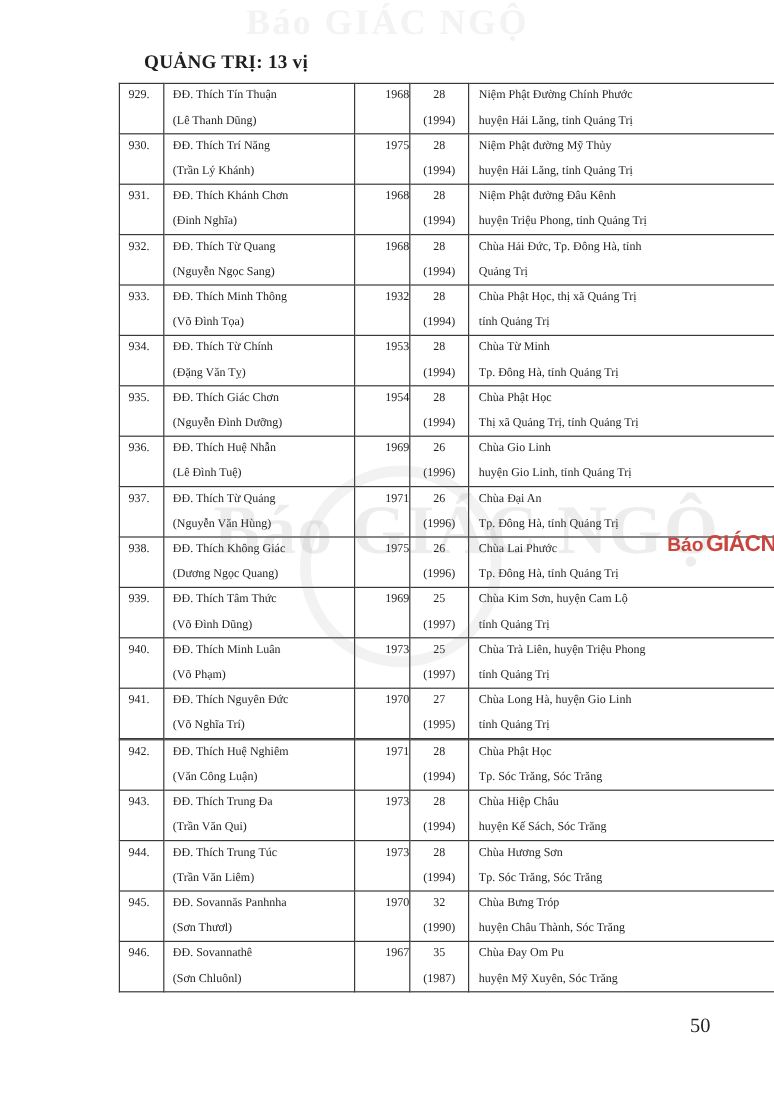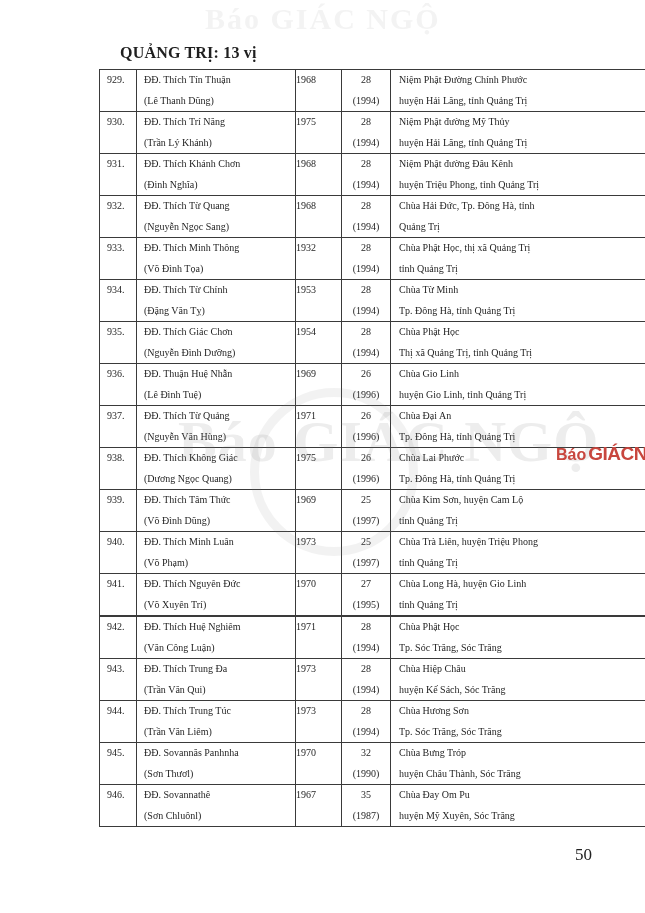--- a/index.html
+++ b/index.html
@@ -22,21 +22,21 @@
     border-collapse:collapse; table-layout:fixed; width:550px;
     font-size:10px;
   }
   table.doc-table td {
     border:1px solid #3a3a3a; padding:0; vertical-align:top;
     overflow:hidden;
   }
   .line { height:20.5px; line-height:20.5px; white-space:nowrap; }
   td.c-no .line   { padding-left:7px; }
   td.c-name .line { padding-left:7px; }
-  td.c-birth      { text-align:left; }
+  td.c-birth      { text-align:right; }
   td.c-ord        { text-align:center; }
   td.c-temple .line { padding-left:8px; }
 
   .page-number {
     position:absolute; top:845px; left:560px; width:32px;
     text-align:right; font-size:17px; color:#222;
   }
 
   
   .wm-top {
@@ -249,21 +249,21 @@
               <div class="line">Chùa Phật Học</div>
               <div class="line">Thị xã Quảng Trị, tỉnh Quảng Trị</div>
             </td>
           </tr>
           <tr>
             <td class="c-no">
               <div class="line">936.</div>
               <div class="line">&nbsp;</div>
             </td>
             <td class="c-name">
-              <div class="line">ĐĐ. Thuận Huệ Nhẫn</div>
+              <div class="line">ĐĐ. Thích Huệ Nhẫn</div>
               <div class="line">(Lê Đình Tuệ)</div>
             </td>
             <td class="c-birth">
               <div class="line">1969</div>
               <div class="line">&nbsp;</div>
             </td>
             <td class="c-ord">
               <div class="line">26</div>
               <div class="line">(1996)</div>
             </td>
@@ -360,21 +360,21 @@
               <div class="line">tỉnh Quảng Trị</div>
             </td>
           </tr>
           <tr>
             <td class="c-no">
               <div class="line">941.</div>
               <div class="line">&nbsp;</div>
             </td>
             <td class="c-name">
               <div class="line">ĐĐ. Thích Nguyên Đức</div>
-              <div class="line">(Võ Xuyên Trí)</div>
+              <div class="line">(Võ Nghĩa Trí)</div>
             </td>
             <td class="c-birth">
               <div class="line">1970</div>
               <div class="line">&nbsp;</div>
             </td>
             <td class="c-ord">
               <div class="line">27</div>
               <div class="line">(1995)</div>
             </td>
             <td class="c-temple">

